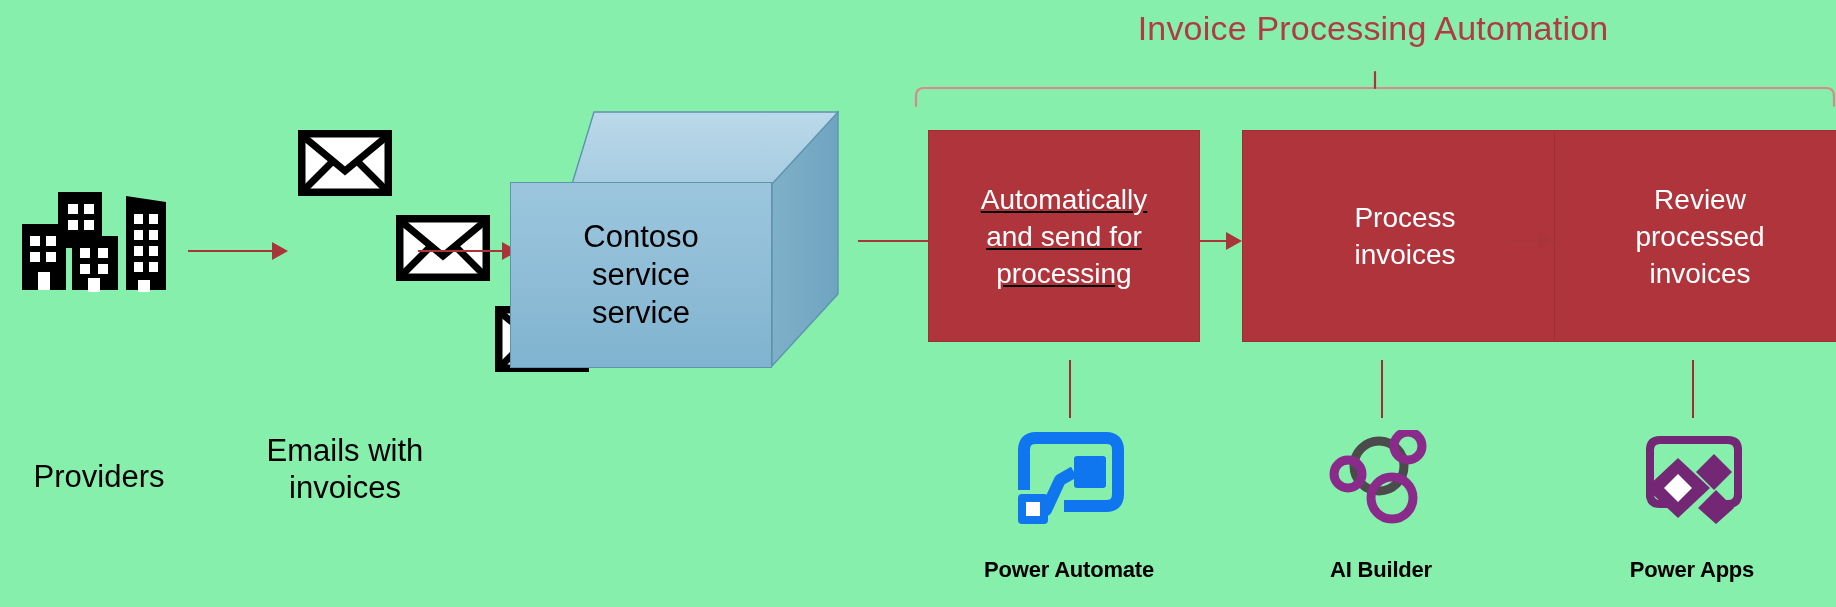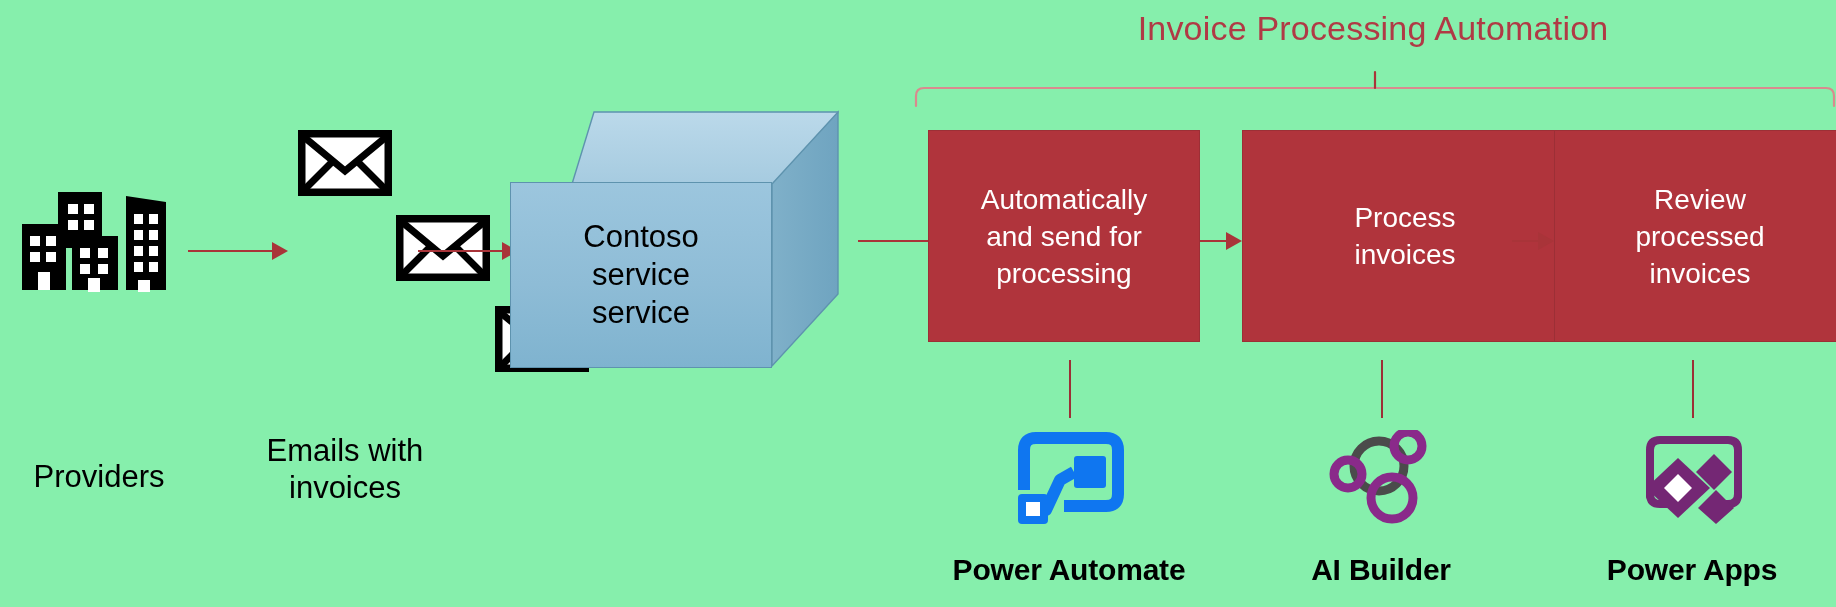--- a/index.html
+++ b/index.html
@@ -39,21 +39,21 @@
   }
   .box-text {
     color: #FFFFFF;
     font-size: 28px;
     line-height: 37px;
     text-align: center;
     font-weight: 400;
   }
   .product-name {
     color: #000000;
-    font-size: 30px;
+    font-size: 22px;
     line-height: 27px;
     font-weight: 700;
     text-align: center;
     letter-spacing: -0.2px;
   }
 
   
   .process-box {
     background: #B0343C;
     border: 1px solid #9C2F36;
@@ -216,21 +216,21 @@
     </div>
   </div>
 
   
   <div class="abs" style="left:858px; top:232px; width:112px; height:18px;">
     <div class="arrow-line abs" style="left:0px; top:8px; width:92px;"></div>
     <div class="arrow-head abs" style="left:88px; top:0px;"></div>
   </div>
 
   
-  <div class="abs process-box" style="left:928px; top:130px; width:272px; height:212px;">
+  <div class="abs process-box" style="left:928px; top:130px; width:272px; height:212px;text-decoration:underline;">
     <div class="box-text">
       <div>Automatically</div>
       <div>and send for</div>
       <div>processing</div>
     </div>
   </div>
 
   
   <div class="abs" style="left:1200px; top:232px; width:46px; height:18px;">
     <div class="arrow-line abs" style="left:0px; top:8px; width:28px;"></div>

